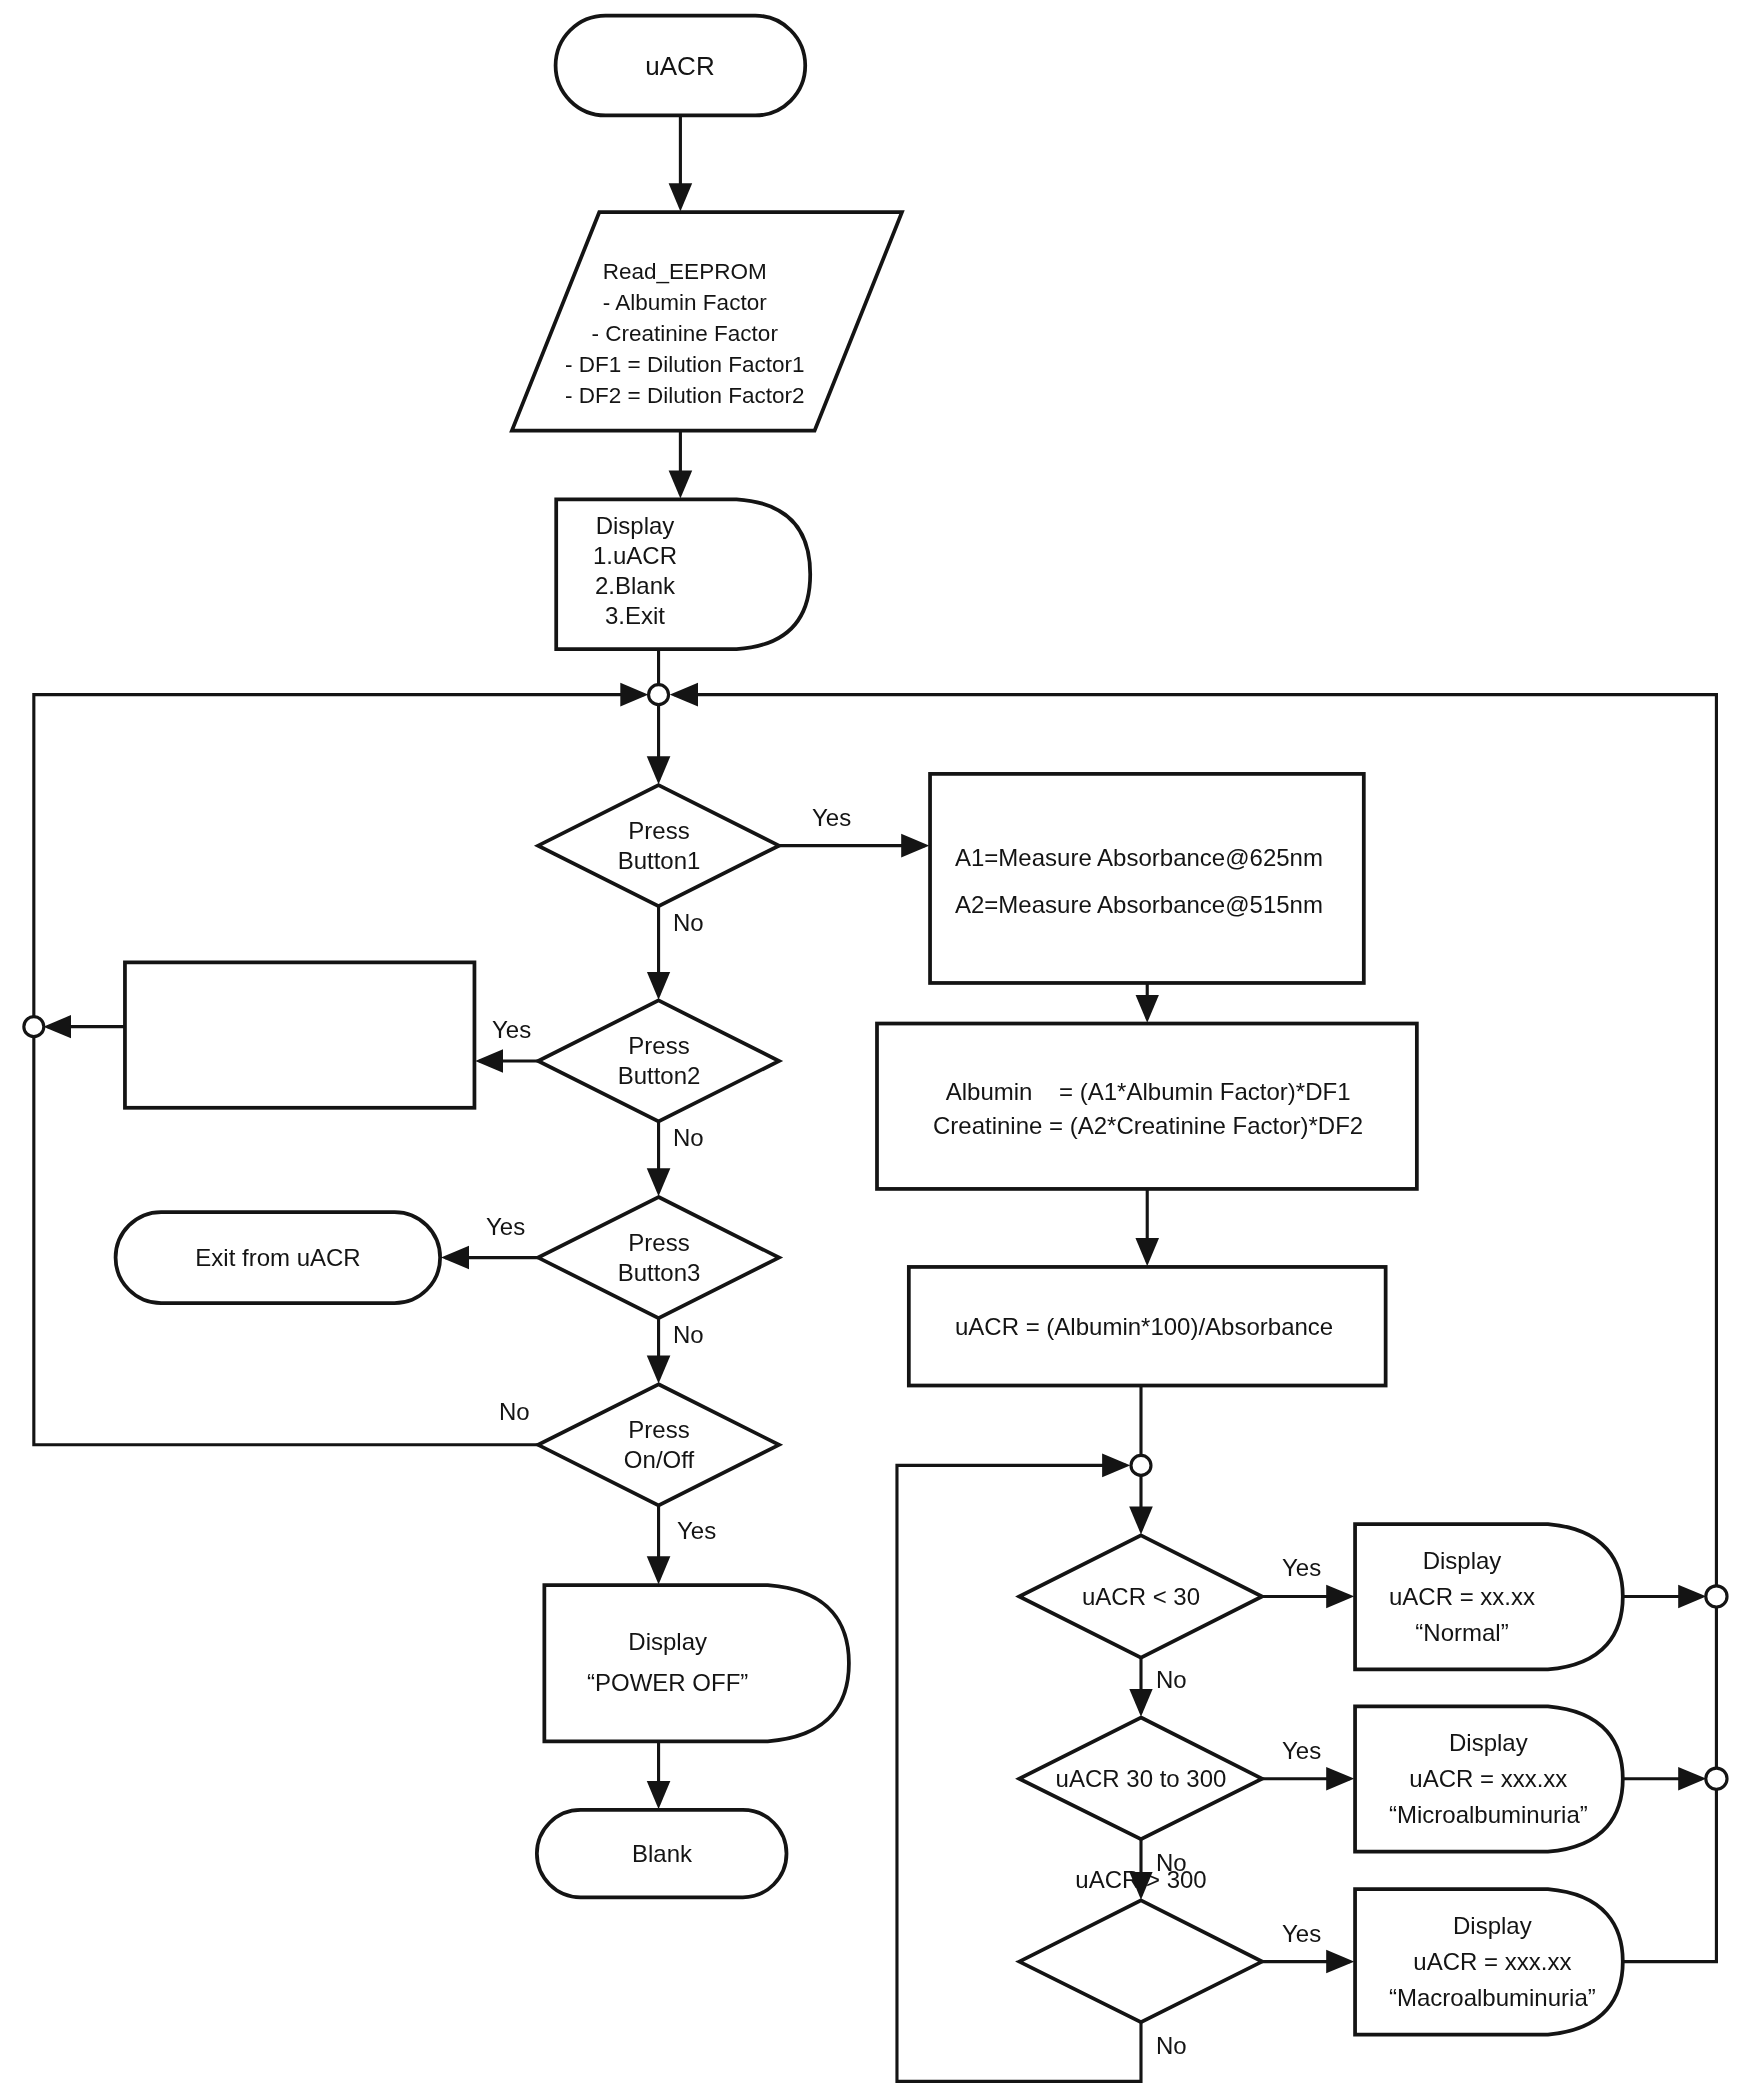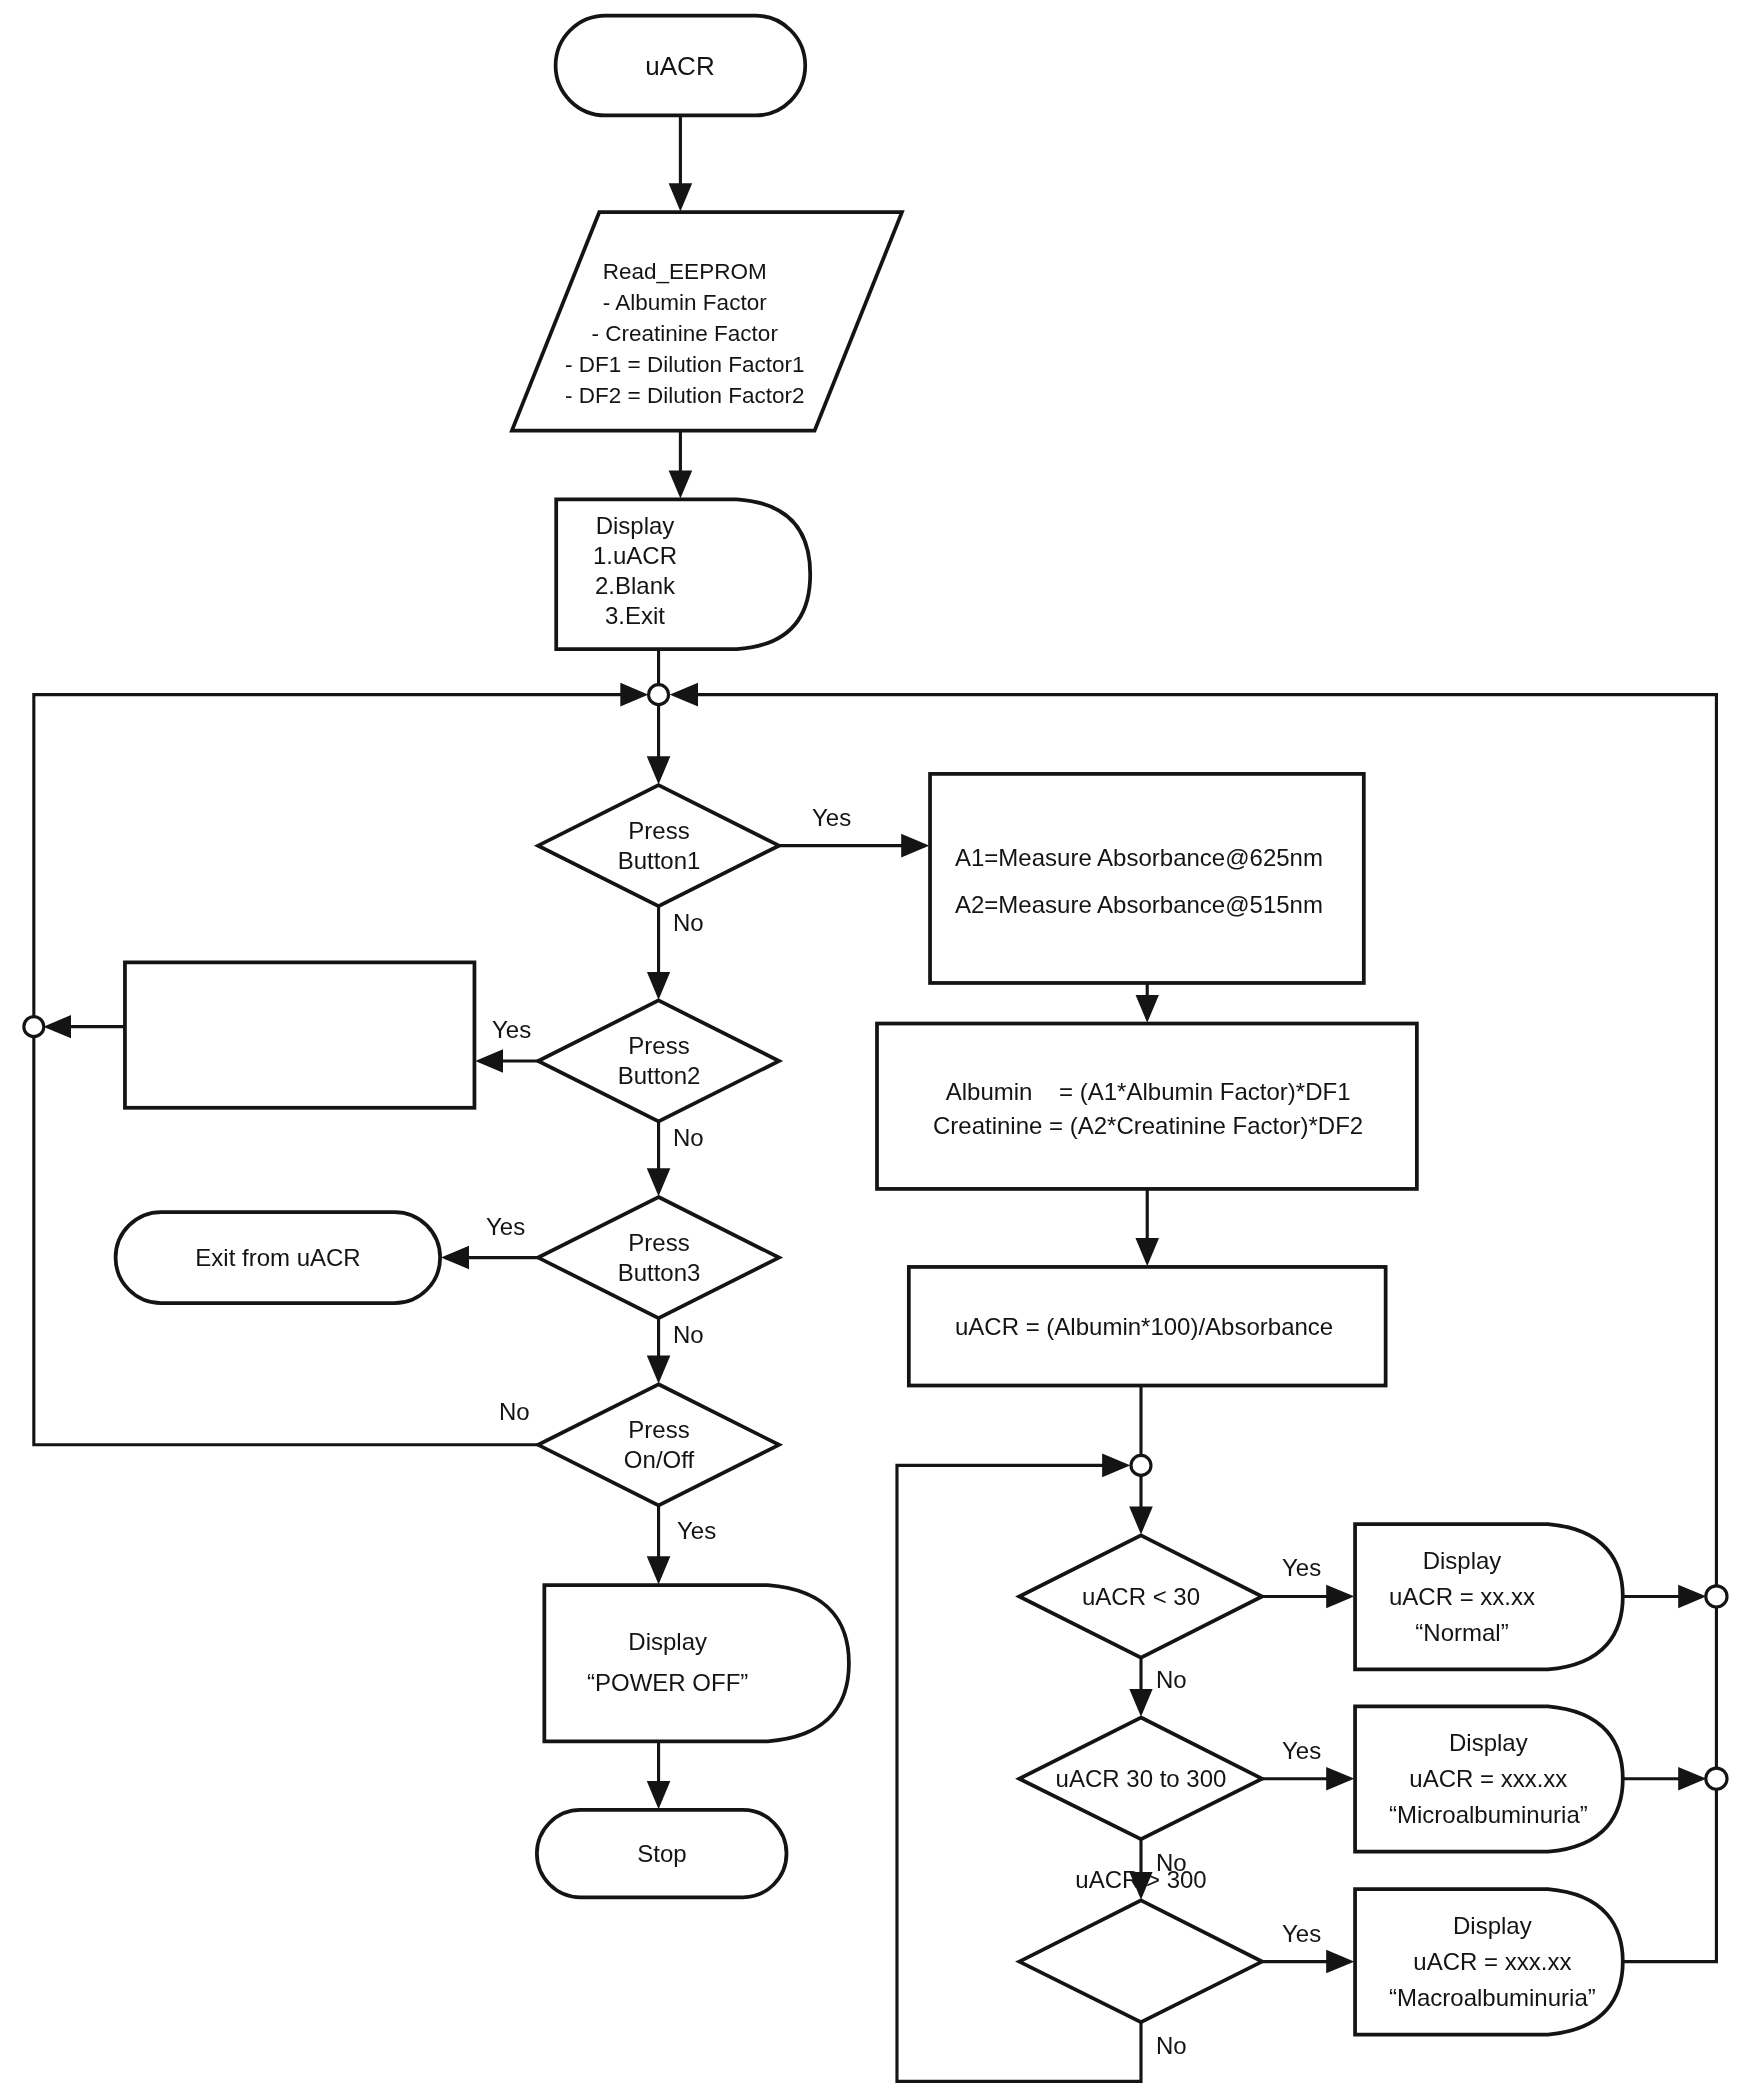--- a/index.html
+++ b/index.html
@@ -103,21 +103,21 @@
 A2=Measure Absorbance@515nm</div>
   <div class="txt ctr" style="left:659px;top:1061px;line-height:30px;">Press
 Button2</div>
   <div class="txt ctr" style="left:659px;top:1258px;line-height:30px;">Press
 Button3</div>
   <div class="txt ctr" style="left:278px;top:1258px;">Exit from uACR</div>
   <div class="txt ctr" style="left:659px;top:1445px;line-height:30px;">Press
 On/Off</div>
   <div class="txt lft" style="left:587px;top:1662px;line-height:41px;">Display
 “POWER OFF”</div>
-  <div class="txt ctr" style="left:662px;top:1854px;">Stop</div>
+  <div class="txt ctr" style="left:662px;top:1854px;">Blank</div>
   <div class="txt lft" style="left:933px;top:1109px;line-height:34px;">Albumin&nbsp;&nbsp;&nbsp; = (A1*Albumin Factor)*DF1
 Creatinine = (A2*Creatinine Factor)*DF2</div>
   <div class="txt lft" style="left:955px;top:1327px;">uACR = (Albumin*100)/Absorbance</div>
   <div class="txt ctr" style="left:1141px;top:1597px;">uACR &lt; 30</div>
   <div class="txt ctr" style="left:1141px;top:1779px;">uACR 30 to 300</div>
   <div class="txt ctr" style="left:1141px;top:1880px;">uACR &gt; 300</div>
   <div class="txt lft" style="left:1389px;top:1597px;line-height:36px;">Display
 uACR = xx.xx
 “Normal”</div>
   <div class="txt lft" style="left:1389px;top:1779px;line-height:36px;">Display

